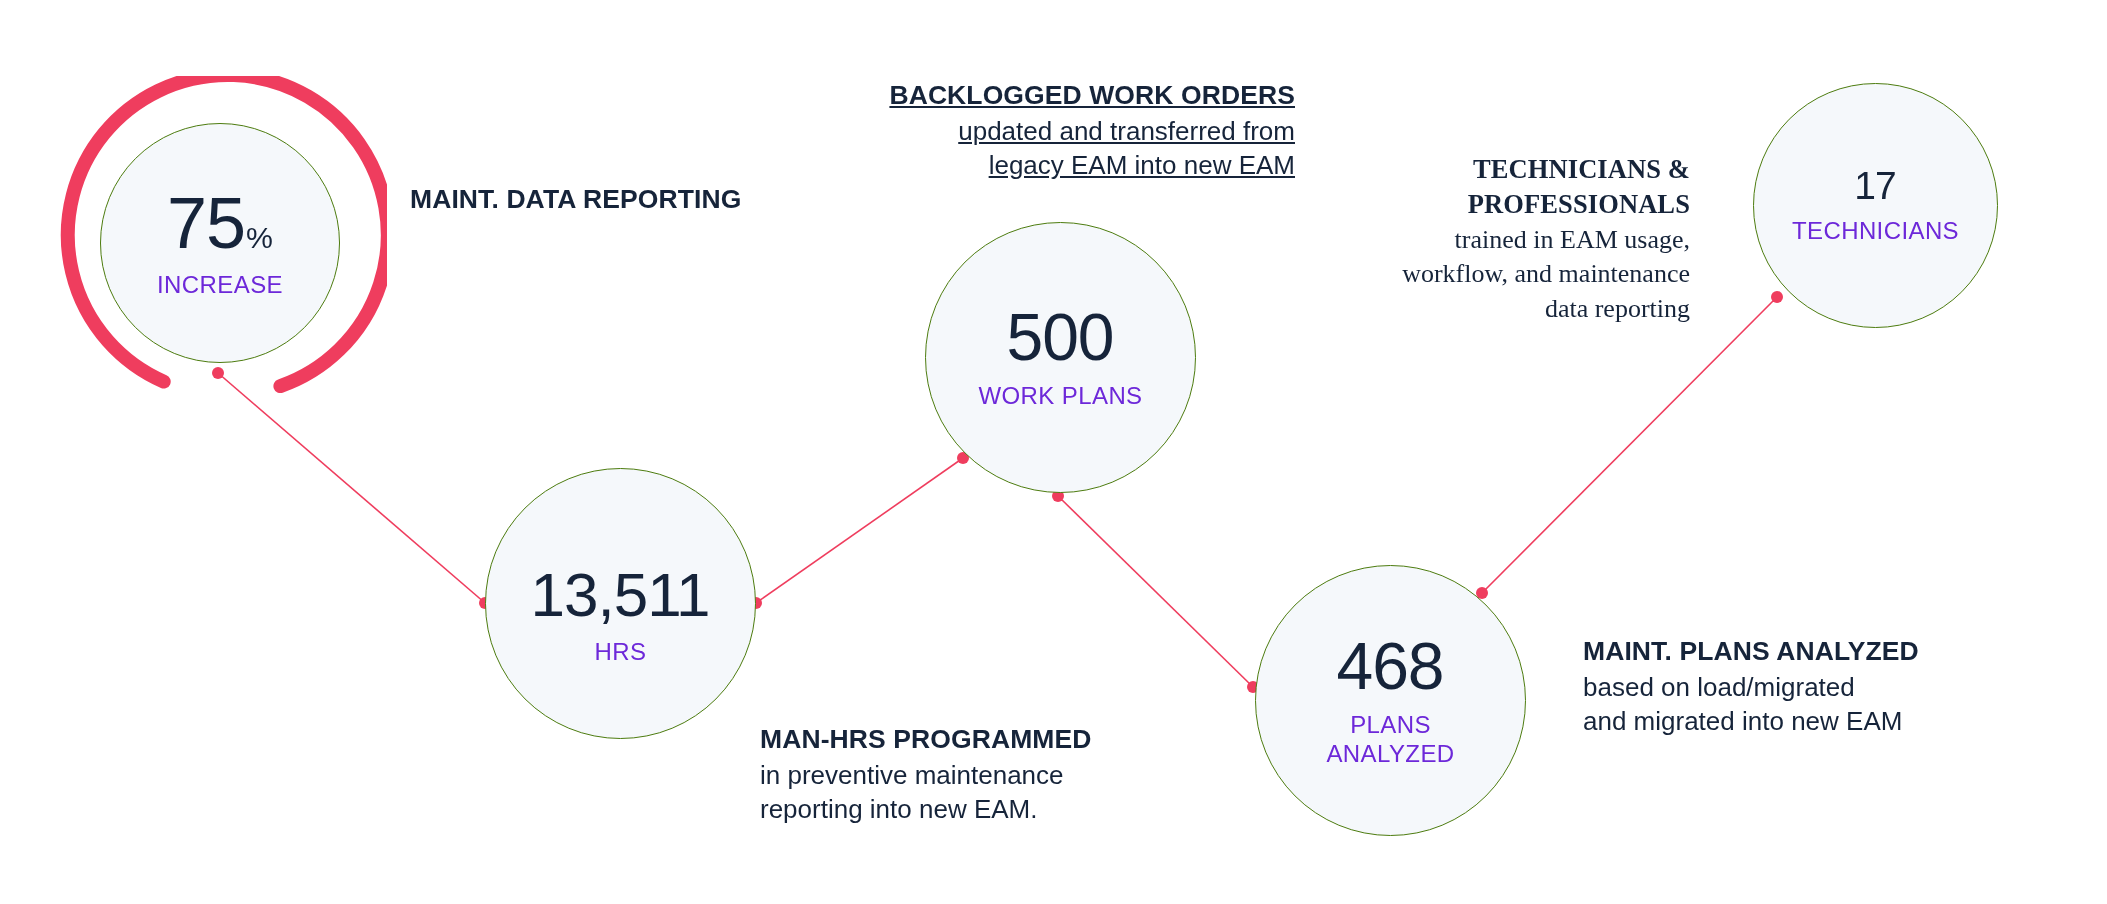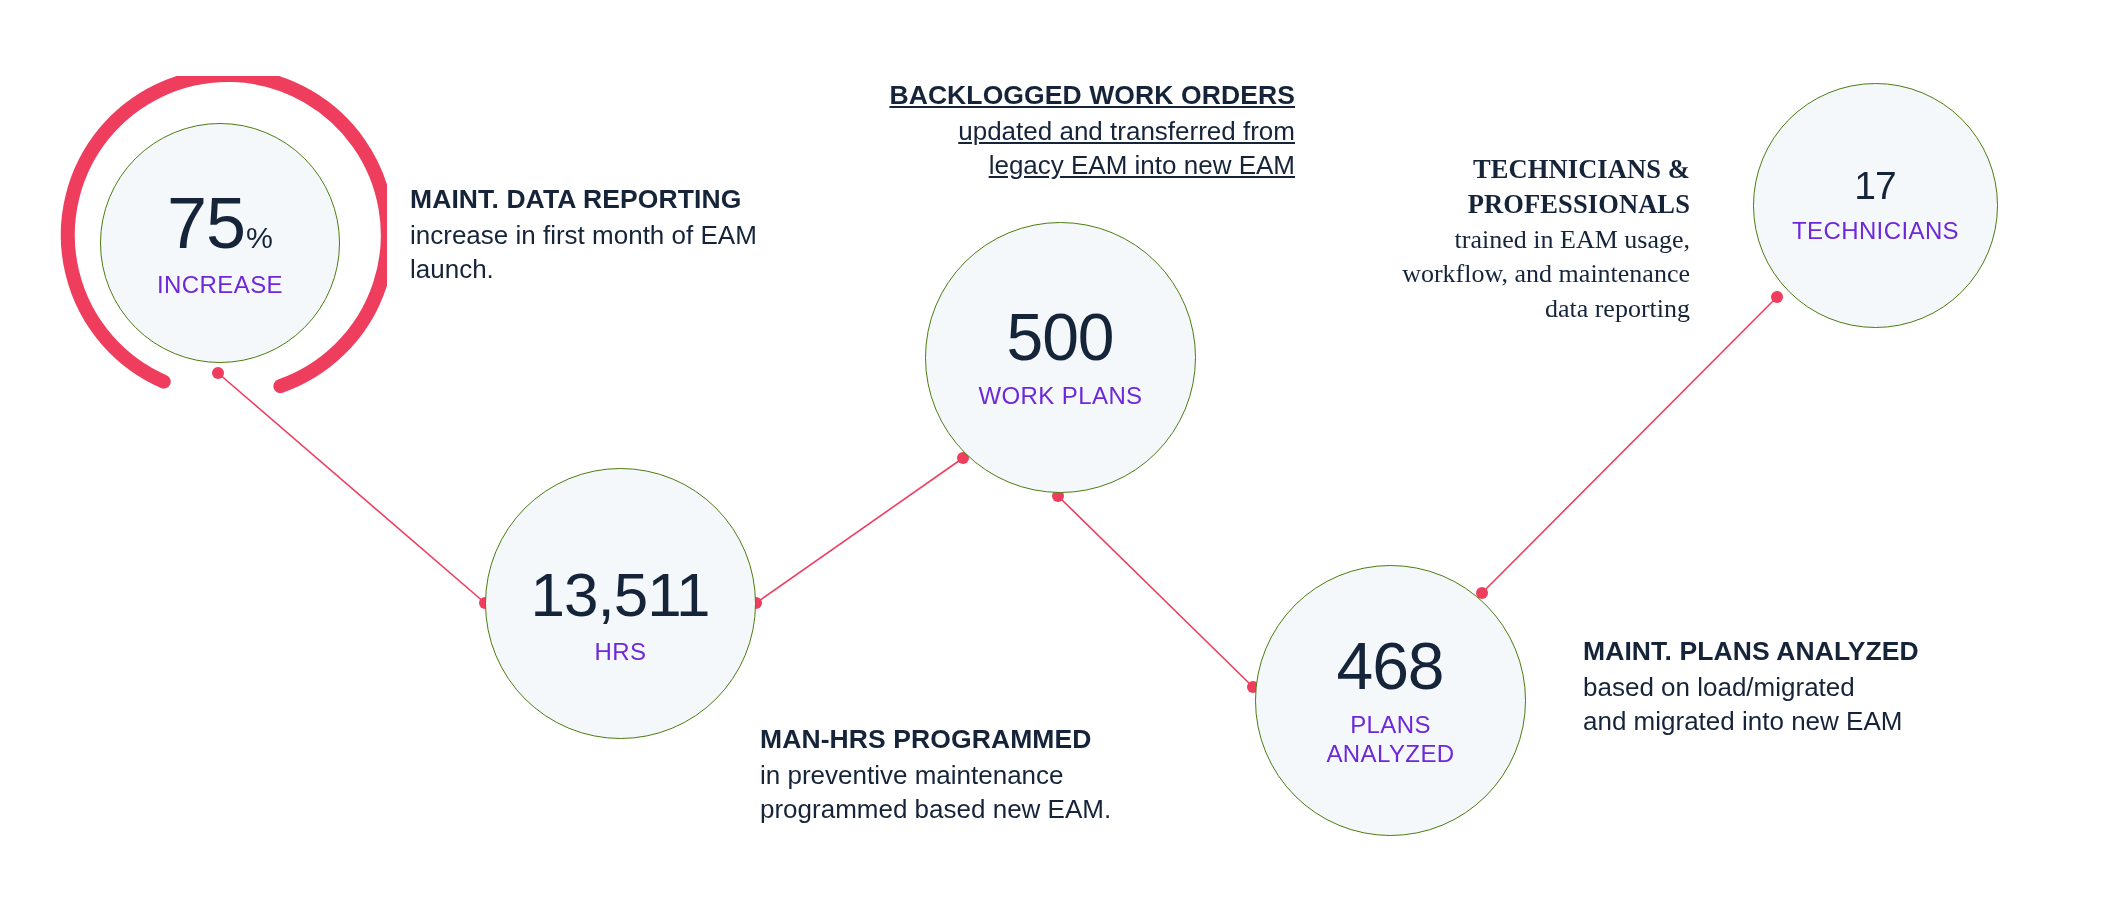--- a/index.html
+++ b/index.html
@@ -117,35 +117,33 @@
 
   <div class="stat-circle" style="left:100px; top:123px; width:240px; height:240px;">
     <div class="stat-value" style="font-size:72px;">
       <span>75</span><span class="suffix">%</span>
     </div>
     <div class="stat-label">INCREASE</div>
   </div>
 
   <div class="caption align-left" style="left:410px; top:182px; width:420px;">
     <span class="cap-title">MAINT. DATA REPORTING</span>
-    <span class="cap-body">increase in first month of EAM
-launch.</span>
   </div>
 
   <div class="stat-circle" style="left:485px; top:468px; width:271px; height:271px;">
     <div class="stat-value" style="font-size:62px;margin-top:24px;">
       <span>13,511</span><span class="suffix"></span>
     </div>
     <div class="stat-label">HRS</div>
   </div>
 
   <div class="caption align-left" style="left:760px; top:722px; width:400px;">
     <span class="cap-title">MAN-HRS PROGRAMMED</span>
     <span class="cap-body">in preventive maintenance
-programmed based new EAM.</span>
+reporting into new EAM.</span>
   </div>
 
   <div class="stat-circle" style="left:925px; top:222px; width:271px; height:271px;">
     <div class="stat-value" style="font-size:66px;">
       <span>500</span><span class="suffix"></span>
     </div>
     <div class="stat-label">WORK PLANS</div>
   </div>
 
   <div class="caption align-center" style="left:855px; top:78px; width:440px;">

